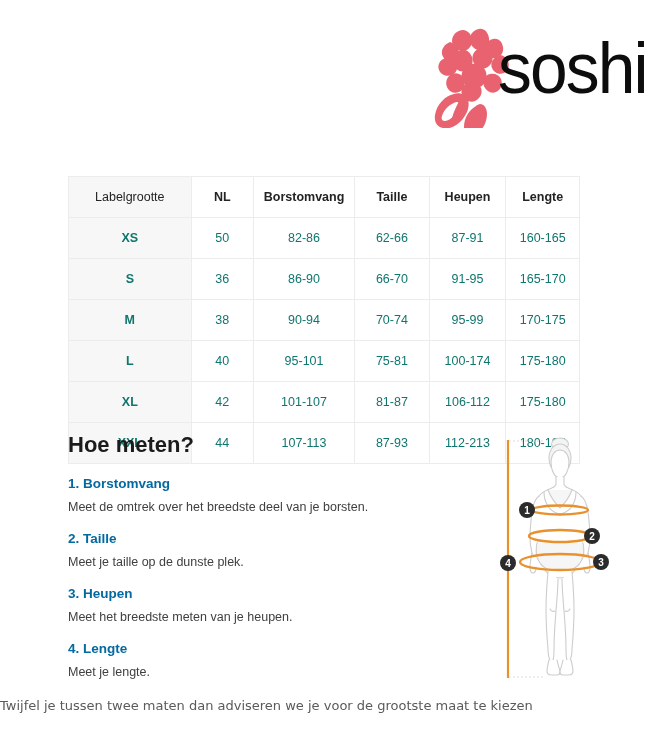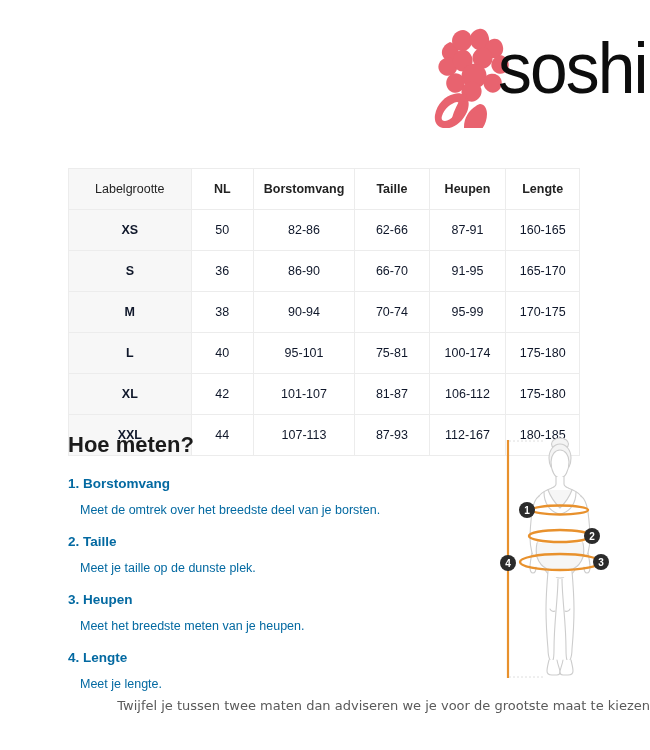--- a/index.html
+++ b/index.html
@@ -42,37 +42,37 @@
     letter-spacing: -2px;
     color: #0d0d0d;
     transform: scaleX(0.94);
     transform-origin: left top;
   }
 
   
   .size-table-wrap {
     position: absolute;
     left: 68px;
-    top: 168px;
+    top: 176px;
     width: 512px;
   }
   table.size-table {
     border-collapse: collapse;
     width: 100%;
     table-layout: fixed;
     font-size: 12.5px;
   }
   table.size-table th,
   table.size-table td {
     border: 1px solid #ececec;
     text-align: center;
     height: 40px;
     padding: 0 2px;
     font-weight: 400;
-    color: #0f172a;
+    color: #0f766e;
     background: #ffffff;
     vertical-align: middle;
   }
   table.size-table th {
     font-weight: 700;
     color: #232323;
   }
   table.size-table th.hcell-first,
   table.size-table td.label-col {
     background: #f7f7f7;
@@ -103,41 +103,41 @@
   .step:last-child { margin-bottom: 0; }
   .step-head {
     font-size: 13.5px;
     font-weight: 700;
     color: #0369a1;
     margin: 0 0 9px 0;
   }
   .step-body {
     font-size: 12.5px;
     font-weight: 400;
-    color: #0369a1;
-    margin: 12px;
+    color: #404040;
+    margin: 0;
   }
 
   
   .figure-area {
     position: absolute;
     left: 496px;
     top: 432px;
     width: 128px;
     height: 252px;
   }
   .figure-area svg { display: block; }
 
   
   .footer-note {
     position: absolute;
     left: 0;
     top: 698px;
     width: 650px;
-    text-align: right;
+    text-align: left;
     font-size: 13px;
     color: #5a5a5a;
     font-family: "DejaVu Sans", "Liberation Sans", sans-serif;
   }
 </style>
 </head>
 <body>
 
 <div class="logo-area">
   <div class="logo-rose">
@@ -229,21 +229,21 @@
         <td>101-107</td>
         <td>81-87</td>
         <td>106-112</td>
         <td>175-180</td>
       </tr>
       <tr>
         <td class="label-col">XXL</td>
         <td>44</td>
         <td>107-113</td>
         <td>87-93</td>
-        <td>112-167</td>
+        <td>112-213</td>
         <td>180-185</td>
       </tr>
     </tbody>
   </table>
 </div>
 
 <div class="measure-block">
   <h2 class="measure-title">Hoe meten?</h2>
 
   <div class="step">

